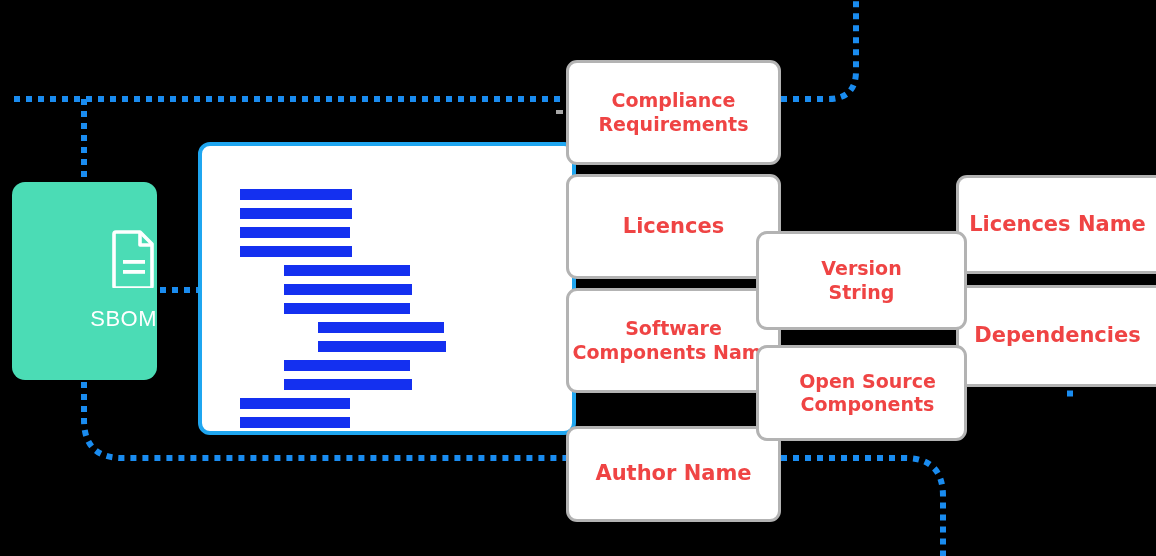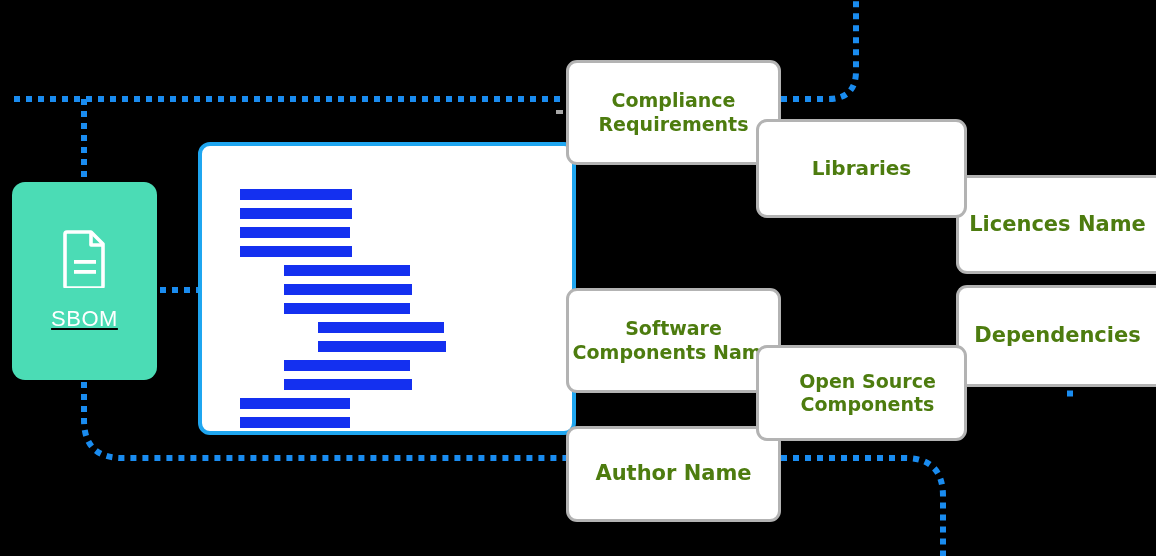--- a/index.html
+++ b/index.html
@@ -5,36 +5,36 @@
   html,body{margin:0;padding:0;background:#000;}
   body{width:1156px;height:556px;overflow:hidden;
        font-family:"DejaVu Sans","Liberation Sans",sans-serif;}
   #stage{position:relative;width:1156px;height:556px;background:#000;}
 
   svg#wires{position:absolute;left:0;top:0;width:1156px;height:556px;pointer-events:none;}
 
   
   #sbom{position:absolute;left:12px;top:182px;width:145px;height:198px;
         background:#4BDCB5;border-radius:13px;
-        display:flex;flex-direction:column;align-items:center;justify-content:center;text-decoration:underline;}
+        display:flex;flex-direction:column;align-items:flex-end;justify-content:center;}
   #sbom .doc-ico{width:46px;height:58px;margin-bottom:18px;}
   #sbom .sbom-label{color:#fff;font-size:22px;letter-spacing:.5px;
         font-family:"Liberation Sans",sans-serif;}
 
   
   #docpanel{position:absolute;left:198px;top:142px;width:378px;height:293px;
         background:#fff;border:4px solid #1FA6F0;border-radius:12px;
         box-sizing:border-box;overflow:hidden;}
   .codebar{position:absolute;height:11px;background:#1430F0;}
 
   
   .lbox{position:absolute;background:#fff;border:3px solid #B3B3B3;
         border-radius:11px;box-sizing:border-box;
         display:flex;align-items:center;justify-content:center;text-align:center;
-        color:#4d7c0f;font-weight:bold;line-height:1.22;
+        color:#ef4444;font-weight:bold;line-height:1.22;
         font-family:"DejaVu Sans",sans-serif;}
   .lbox span{display:block;white-space:pre-line;}
 
   
   .colA{width:215px;}
   #b-compliance{left:566px;top:60px;height:105px;font-size:19px;z-index:6;}
   #b-licences  {left:566px;top:174px;height:105px;font-size:21px;z-index:4;}
   #b-software  {left:566px;top:288px;height:105px;font-size:19px;z-index:3;}
   #b-author    {left:566px;top:402px;height:96px;font-size:21px;z-index:2;margin-top:24px;}
 
@@ -133,30 +133,34 @@
         <div class="codebar" style="left: 82px; top: 233px; width: 128px; background: rgb(20, 48, 240);"></div>
         <div class="codebar" style="left: 38px; top: 252px; width: 110px; background: rgb(20, 48, 240);"></div>
         <div class="codebar" style="left: 38px; top: 271px; width: 110px; background: rgb(20, 48, 240);"></div>
       </div>
   </div>
 
   <div class="lbox colA" id="b-compliance">
     <span>Compliance
 Requirements</span>
   </div>
+  <div class="lbox colA" id="b-licences">
+    <span>Licences</span>
+  </div>
   <div class="lbox colA" id="b-software">
     <span>Software
 Components Name</span>
   </div>
   <div class="lbox colA" id="b-author">
     <span>Author Name</span>
   </div>
 
-  <div class="lbox colB" id="b-libraries">
-    <span>Libraries</span>
+  <div class="lbox colB" id="b-version">
+    <span>Version
+String</span>
   </div>
   <div class="lbox colB" id="b-opensrc">
     <span>Open Source
 Components</span>
   </div>
 
   <div class="lbox colC" id="b-supplier">
     <span>Licences Name</span>
   </div>
   <div class="lbox colC" id="b-deps">

